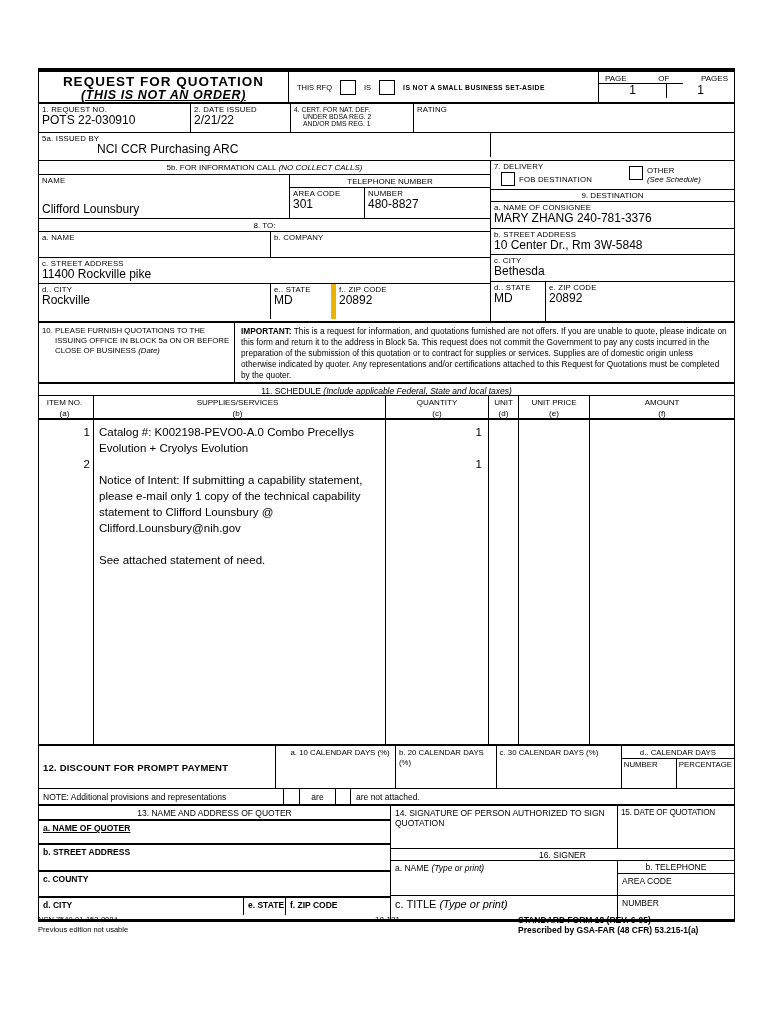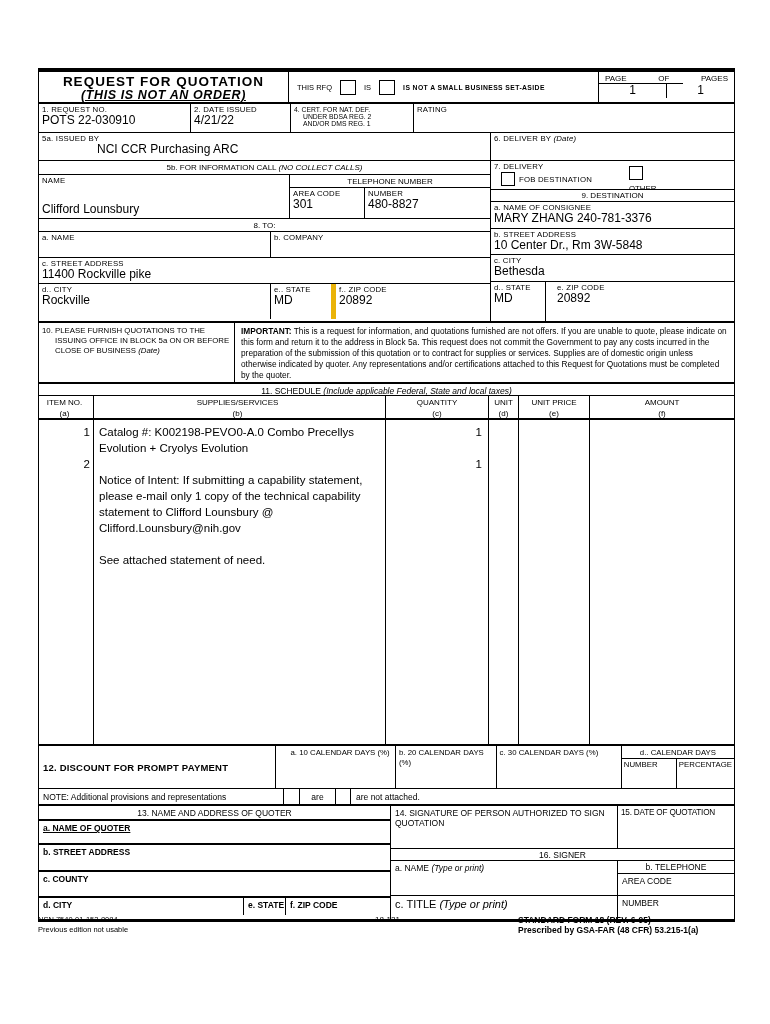--- a/index.html
+++ b/index.html
@@ -31,21 +31,21 @@
   .pages-uline { position: absolute; left: 0; bottom: -1px; width: 62%; border-bottom: 1px solid #000; }
   .pages-vals { display: flex; height: 15px; }
   .pages-vals div { flex: 1; text-align: center; font-size: 12px; }
   .pv-left { border-right: 1px solid #000; }
   
   .r1 { height: 30px; }
   .w-req { width: 152px; } .w-date { width: 100px; } .w-req2 { width: 200px; }
   .w-cert { width: 123px; padding-top: 2px; } .w-rating { flex: 1; }
   .cert2 { padding-left: 9px; }
   
-  .r2 { height: 28px; }
+  .r2 { height: 28px; flex-direction: column; }
   .issued { width: 452px; }
   .issued .val { margin-left: 55px; }
   .deliver { flex: 1; }
   
   .col-left { width: 452px; border-right: 1px solid #000; }
   .col-right { flex: 1; }
   .sect-head { height: 13px; font-size: 8px; text-align: center; padding-top: 2px; }
   .np-row { height: 44px; display: flex; }
   .name-cell { flex: 1; border-right: 1px solid #000; display: flex; flex-direction: column; justify-content: space-between; padding: 1px 3px 2px 3px; }
   .phone-col { width: 200px; display: flex; flex-direction: column; }
@@ -56,26 +56,26 @@
   .to-head { height: 13px; font-size: 8px; text-align: center; padding-top: 2px; }
   .nc-row { height: 26px; display: flex; }
   .a-name { width: 232px; border-right: 1px solid #000; }
   .street-row { height: 26px; }
   .city-row { height: 36px; display: flex; }
   .city-cell { width: 232px; border-right: 1px solid #000; }
   .state-cell { width: 65px; border-right: 5px solid #eab308; }
   .zip-cell { flex: 1; }
   .delivery-cell { height: 28px; position: relative; }
   .del-boxes { position: absolute; left: 10px; top: 11px; display: flex; align-items: center; gap: 4px; }
-  .del-other { position: absolute; left: 138px; top: 5px; display: flex; align-items: flex-start; gap: 4px; flex-direction: column; }
+  .del-other { position: absolute; left: 138px; top: 5px; display: flex; align-items: flex-start; gap: 4px; }
   .cb2 { width: 14px; height: 14px; border: 1.5px solid #000; flex: 0 0 auto; background:#fff; }
   .other-txt { font-size: 7.8px; line-height: 9px; }
   .dest-head { height: 12px; font-size: 8px; text-align: center; padding-top: 1px; }
   .rc27 { height: 27px; } .rc26 { height: 26px; }
-  .sz-row { height: 40px; display: flex; gap: 8px; }
+  .sz-row { height: 40px; display: flex; }
   .rstate { width: 55px; border-right: 1px solid #000; }
   
   .r10 { height: 61px; }
   .c10 { width: 196px; border-right: 1.5px solid #000; font-size: 7.8px; line-height: 10px;
          padding: 3px 4px 0 16px; text-indent: -13px; white-space: normal; }
   .imp { flex: 1; font-size: 8.3px; line-height: 11px; padding: 3px 6px 0 6px; white-space: normal; }
   
   .sched-title { height: 13px; font-size: 8.5px; text-align: center; padding-top: 2px; }
   .thead { height: 25px; border-bottom: 2px solid #000; }
   .th { border-right: 1px solid #000; text-align: center; font-size: 8px; line-height: 11px; padding-top: 1px; }
@@ -168,21 +168,21 @@
     </div>
   </div>
 
   <div class="fr r1 bt2">
     <div class="c br w-req">
       <div class="lbl">1.  REQUEST NO.</div>
       <div class="val">POTS 22-030910</div>
     </div>
     <div class="c br w-date">
       <div class="lbl">2.  DATE ISSUED</div>
-      <div class="val">4/21/22</div>
+      <div class="val">2/21/22</div>
     </div>
     <div class="c br w-cert">
       <div class="tiny">4.  CERT. FOR NAT. DEF.</div>
       <div class="tiny cert2">UNDER BDSA REG. 2</div>
       <div class="tiny cert2">AND/OR DMS REG. 1</div>
     </div>
     <div class="c w-rating">
       <div class="lbl">RATING</div>
     </div>
   </div>

